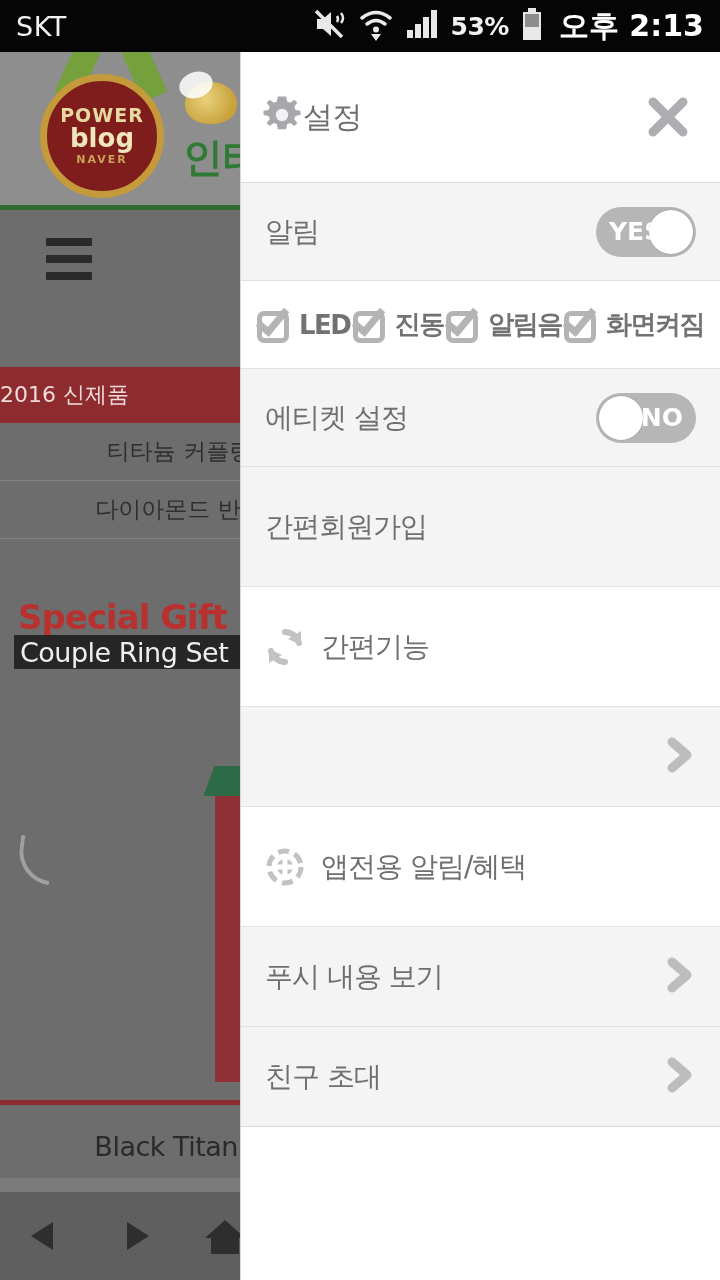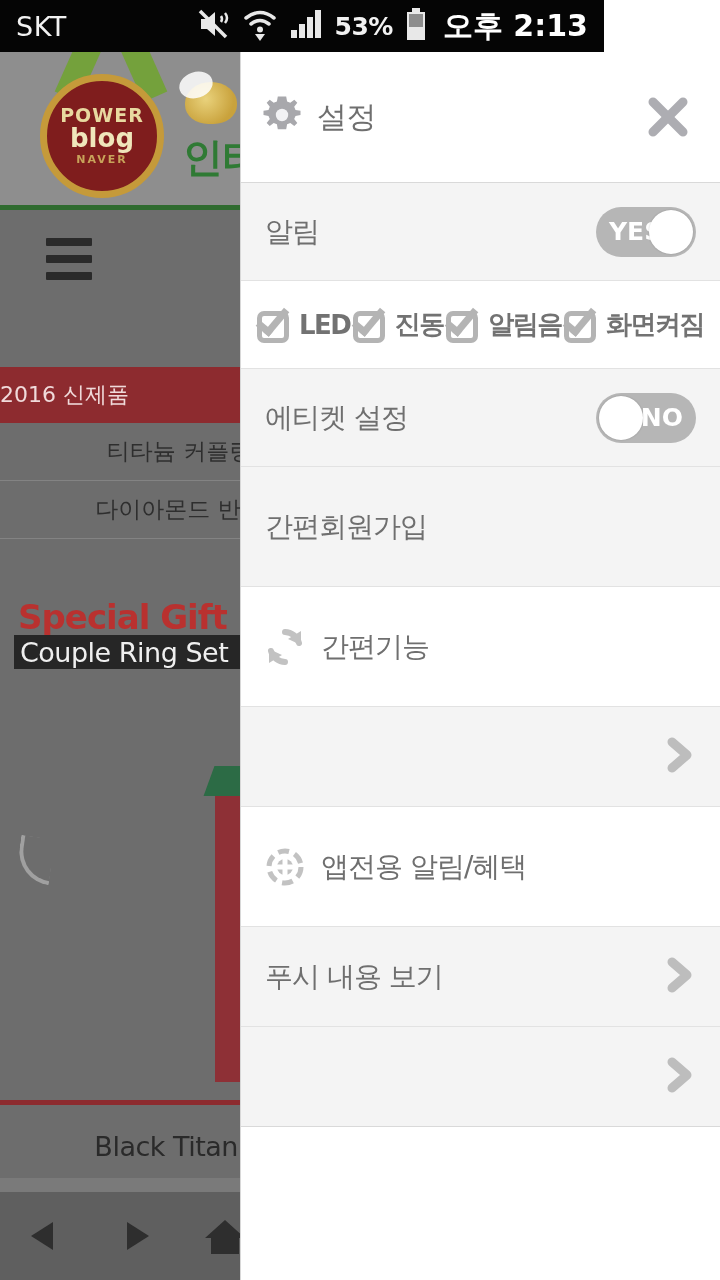--- a/index.html
+++ b/index.html
@@ -5,21 +5,21 @@
   * { margin:0; padding:0; box-sizing:border-box; }
   html,body {
     width:720px; height:1280px;
     font-family:"DejaVu Sans","Liberation Sans",sans-serif;
     background:#ffffff; overflow:hidden;
   }
   #screen { position:relative; width:720px; height:1280px; overflow:hidden; background:#fff; }
 
   
   .statusbar{
-    position:absolute; top:0; left:0; width:604px; height:52px;
+    position:absolute; top:0; left:0; width:720px; height:52px;
     background:#050505; color:#fff; display:flex; align-items:center;
     padding:0 16px; z-index:40;
   }
   .carrier{ font-size:27px; letter-spacing:.5px; font-weight:400; color:#f2f2f2; }
   .status-right{ margin-left:auto; display:flex; align-items:center; gap:12px;font-weight:bold; }
   .sb-icon{ display:block; }
   .batt-pct{ font-size:25px; color:#f2f2f2; letter-spacing:-.5px; }
   .clock{ font-size:30px; color:#ffffff; letter-spacing:0px; margin-left:4px; }
 
   
@@ -113,21 +113,21 @@
   .panel{
     position:absolute; top:52px; right:0; width:480px; height:1228px;
     background:#ffffff; z-index:30; overflow:hidden;
     border-left:1px solid #d8d8d8;
   }
   .panel-header{
     height:130px; background:#ffffff; display:flex; align-items:center;
     padding:0 24px 0 20px;
   }
   .panel-title{
-    font-size:30px; color:#6f6f6f; margin-left:14px; letter-spacing:-.5px;
+    font-size:30px; color:#6f6f6f; margin-left:0; letter-spacing:-.5px;
   }
   .close-btn{ margin-left:auto; width:56px; height:56px; display:flex; align-items:center; justify-content:center; }
 
   .row{
     display:flex; align-items:center; padding:0 24px 0 24px;
     border-top:1px solid #e2e2e2;
   }
   .row-gray{ background:#f4f4f4; }
   .row-white{ background:#ffffff; }
   .row-label{ font-size:28px; color:#6f6f6f; letter-spacing:-1px; }
@@ -342,20 +342,21 @@
     <div class="row row-gray row-arrow">
       <span class="row-label">푸시 내용 보기</span>
       <span class="chev">
         <svg width="34" height="42" viewBox="0 0 34 42">
           <polyline points="10,8 25,21 10,34" stroke="#bdbdbd" stroke-width="9" fill="none" stroke-linecap="round" stroke-linejoin="round"></polyline>
         </svg>
       </span>
     </div>
 
     <div class="row row-gray row-arrow">
+      <span class="row-label">친구 초대</span>
       <span class="chev">
         <svg width="34" height="42" viewBox="0 0 34 42">
           <polyline points="10,8 25,21 10,34" stroke="#bdbdbd" stroke-width="9" fill="none" stroke-linecap="round" stroke-linejoin="round"></polyline>
         </svg>
       </span>
     </div>
 
     <div class="panel-fill divider-strong"></div>
   </div>
 

